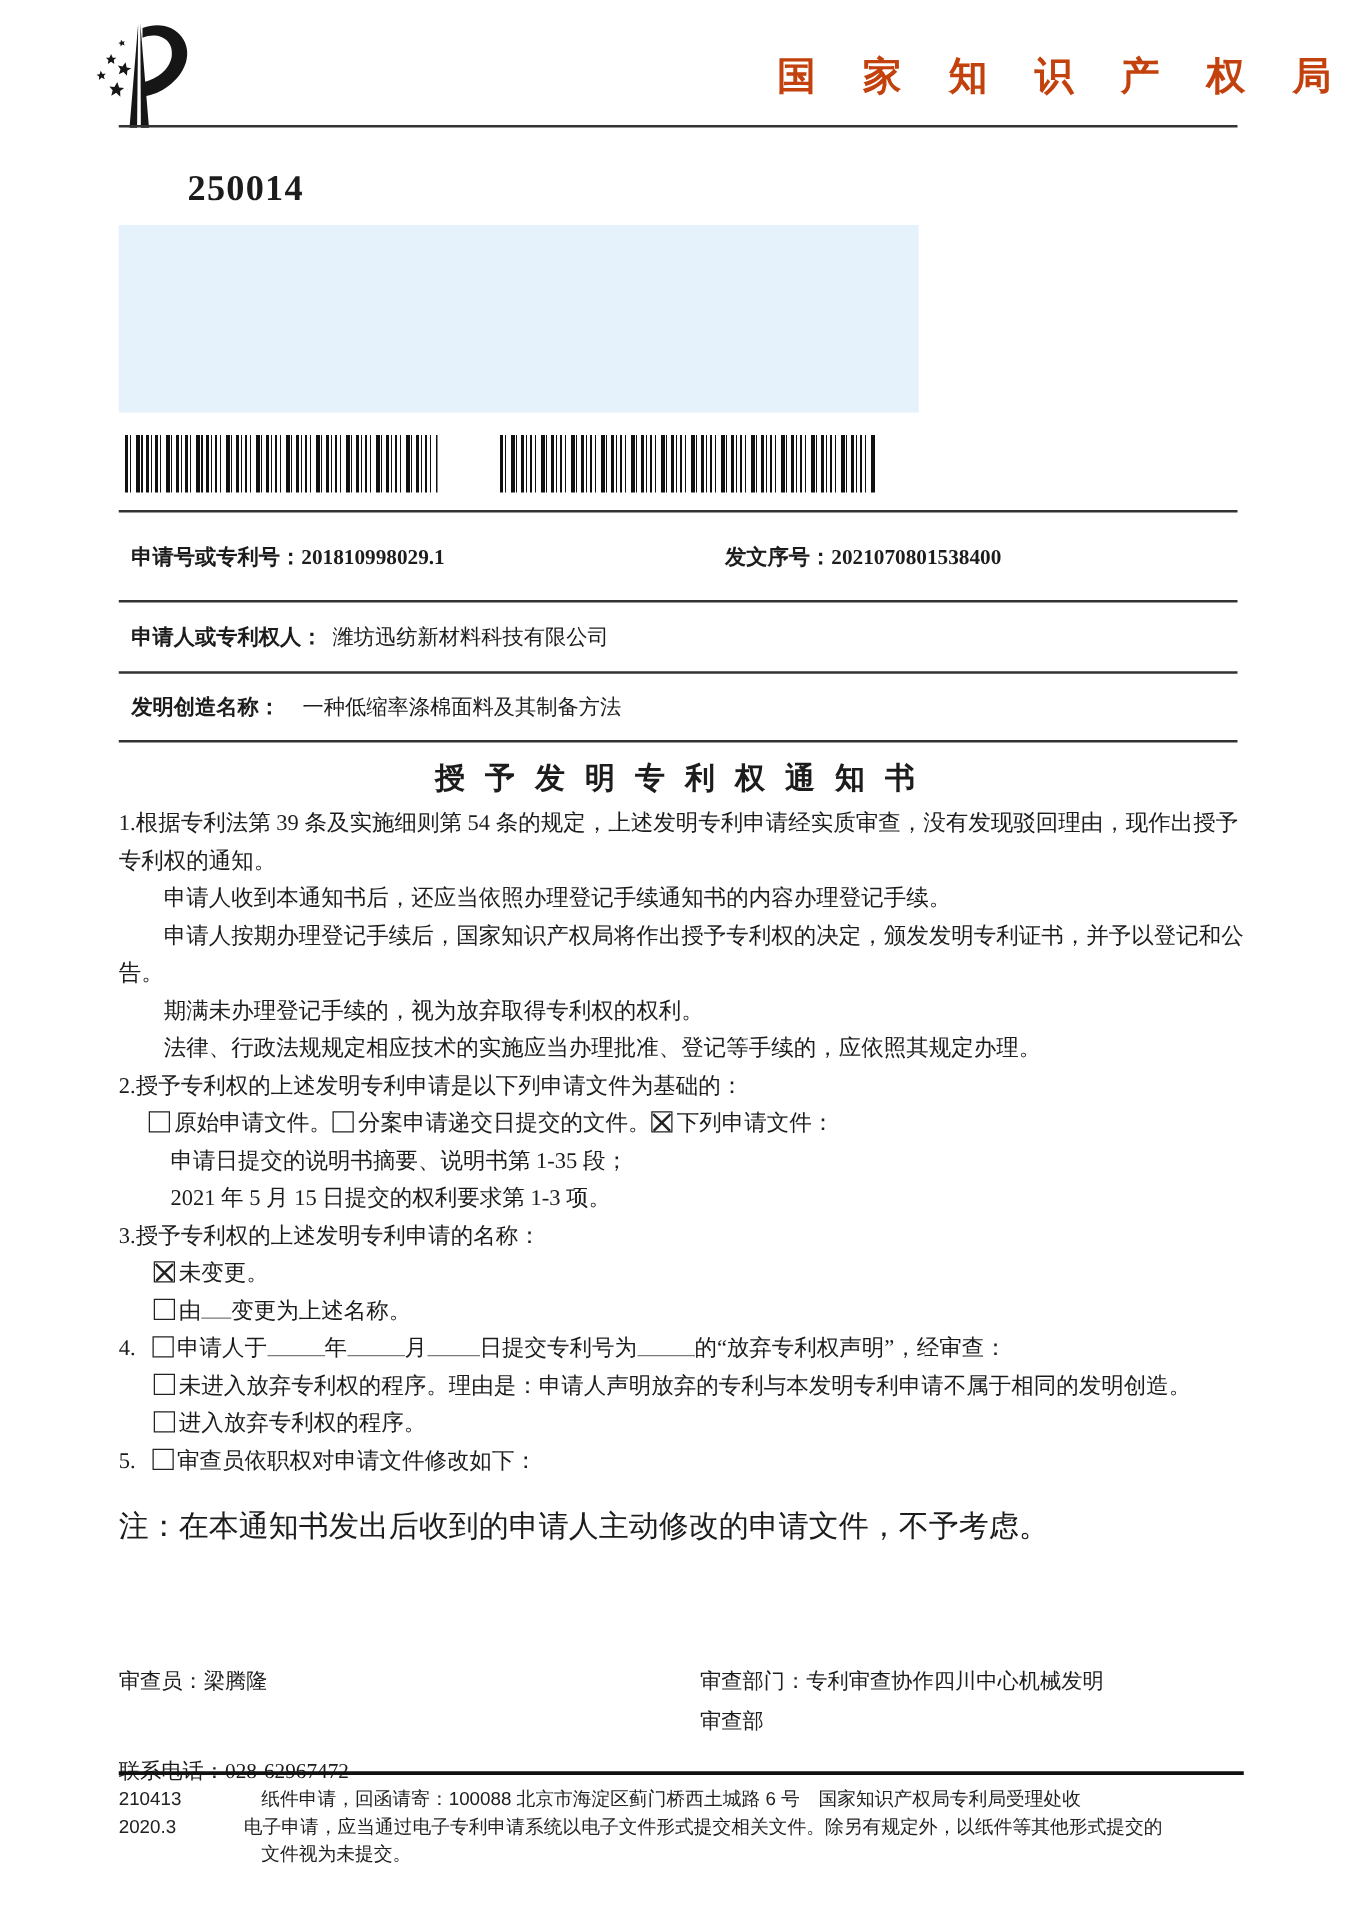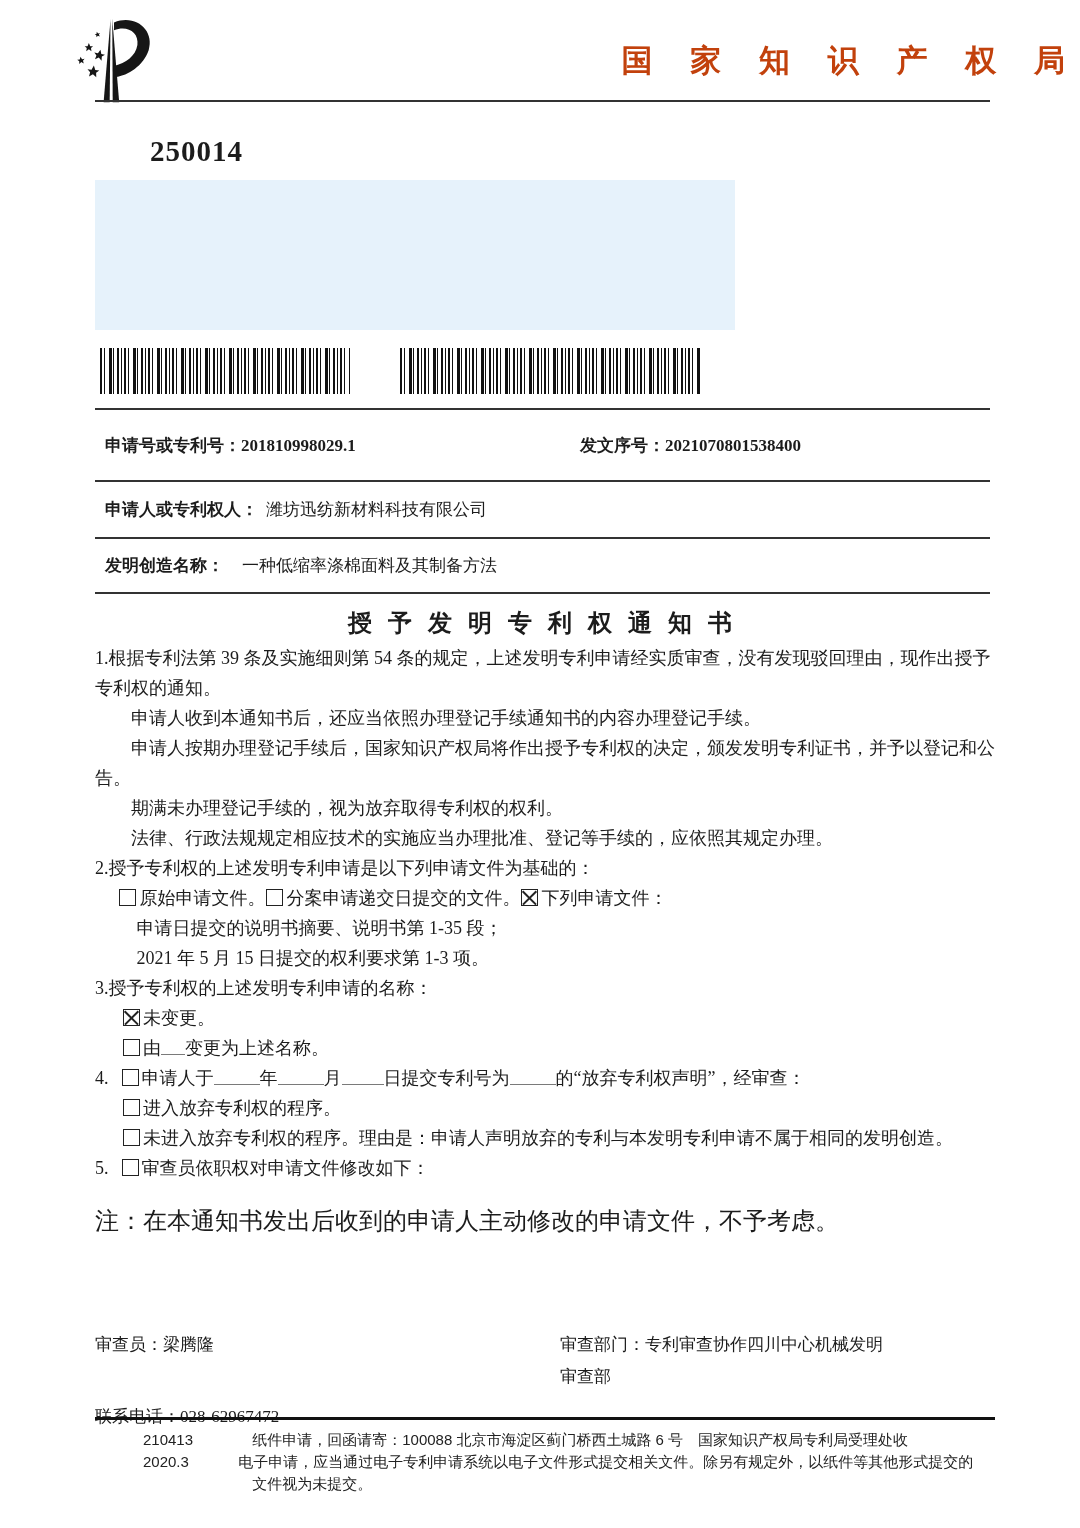--- a/index.html
+++ b/index.html
@@ -49,21 +49,21 @@
   .spacer{display:inline-block;}
   .note{font-size:24px;margin-top:22px;}
   
   .sig{display:flex;margin-top:92px;font-size:17px;line-height:32px;}
   .sig-left{width:465px;}
   .phone{font-size:17px;margin-top:12px;}
   
   .footer{position:absolute;left:95px;top:1417px;width:900px;border-top:3px solid #111;
           padding-top:9px;display:flex;
           font-family:"Liberation Sans","DejaVu Sans",sans-serif;font-size:15px;line-height:22px;color:#222;}
-  .f-codes{width:100px;margin-left:48px;}
+  .f-codes{width:100px;}
   .f-text{width:795px;}
   .f-l1{padding-left:14px;}
   .f-l3{padding-left:14px;}
 </style>
 </head>
 <body>
 
 <div class="page">
 
   <div class="hdr">
@@ -126,22 +126,22 @@
         <p style="text-indent: 2em;"><span>期满未办理登记手续的，视为放弃取得专利权的权利。</span></p>
         <p style="text-indent: 2em;"><span>法律、行政法规规定相应技术的实施应当办理批准、登记等手续的，应依照其规定办理。</span></p>
         <p><span>2.授予专利权的上述发明专利申请是以下列申请文件为基础的：</span></p>
         <p style="text-indent: 1.3em;"><span class="cb"></span><span>原始申请文件。</span><span class="cb"></span><span>分案申请递交日提交的文件。</span><span class="cb checked"></span><span>下列申请文件：</span></p>
         <p style="text-indent: 2.3em;"><span>申请日提交的说明书摘要、说明书第 1-35 段；</span></p>
         <p style="text-indent: 2.3em;"><span>2021 年 5 月 15 日提交的权利要求第 1-3 项。</span></p>
         <p><span>3.授予专利权的上述发明专利申请的名称：</span></p>
         <p style="text-indent: 1.5em;"><span class="cb checked"></span><span>未变更。</span></p>
         <p style="text-indent: 1.5em;"><span class="cb"></span><span>由</span><span class="blank" style="width: 24px;"></span><span>变更为上述名称。</span></p>
         <p><span>4.</span><span class="spacer" style="width: 12px;"></span><span class="cb"></span><span>申请人于</span><span class="blank" style="width: 46px;"></span><span>年</span><span class="blank" style="width: 46px;"></span><span>月</span><span class="blank" style="width: 42px;"></span><span>日提交专利号为</span><span class="blank" style="width: 46px;"></span><span>的“放弃专利权声明”，经审查：</span></p>
+        <p style="text-indent: 1.5em;"><span class="cb"></span><span>未进入放弃专利权的程序。理由是：申请人声明放弃的专利与本发明专利申请不属于相同的发明创造。</span></p>
         <p style="text-indent: 1.5em;"><span class="cb"></span><span>进入放弃专利权的程序。</span></p>
-        <p style="text-indent: 1.5em;"><span class="cb"></span><span>未进入放弃专利权的程序。理由是：申请人声明放弃的专利与本发明专利申请不属于相同的发明创造。</span></p>
         <p><span>5.</span><span class="spacer" style="width: 12px;"></span><span class="cb"></span><span>审查员依职权对申请文件修改如下：</span></p>
       </div>
 
     <div class="note">注：在本通知书发出后收到的申请人主动修改的申请文件，不予考虑。</div>
 
     <div class="sig">
       <div class="sig-left">
         <span>审查员：</span><span>梁腾隆</span>
       </div>
       <div>

